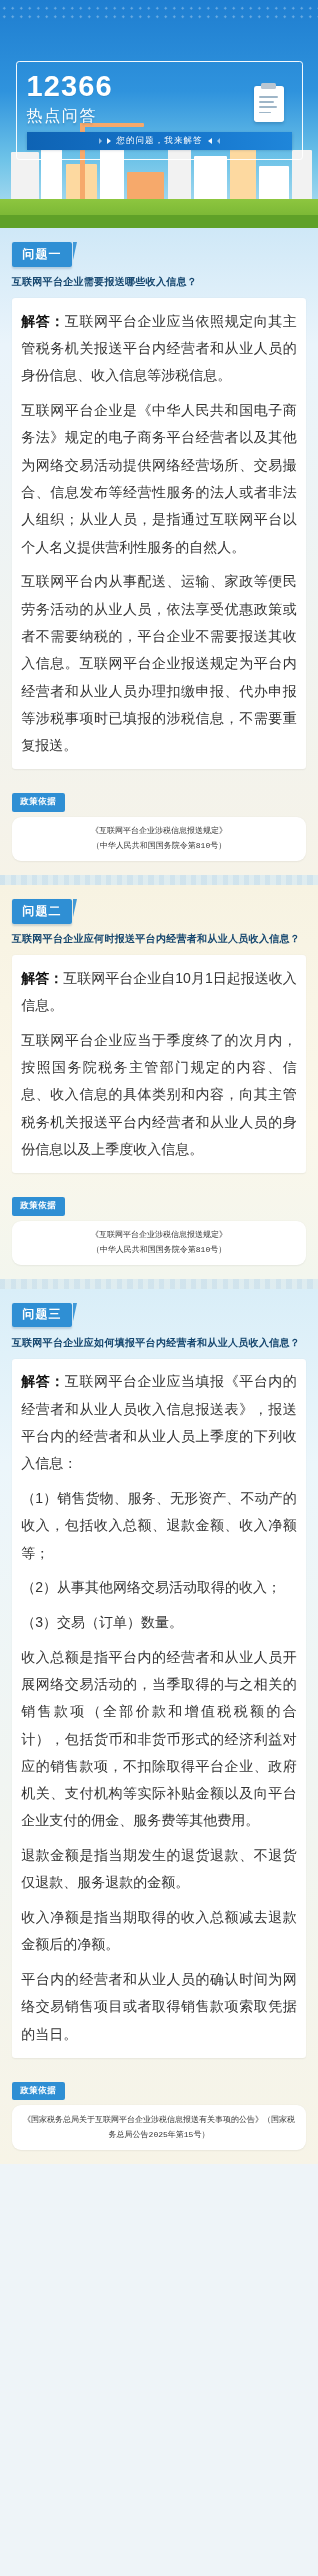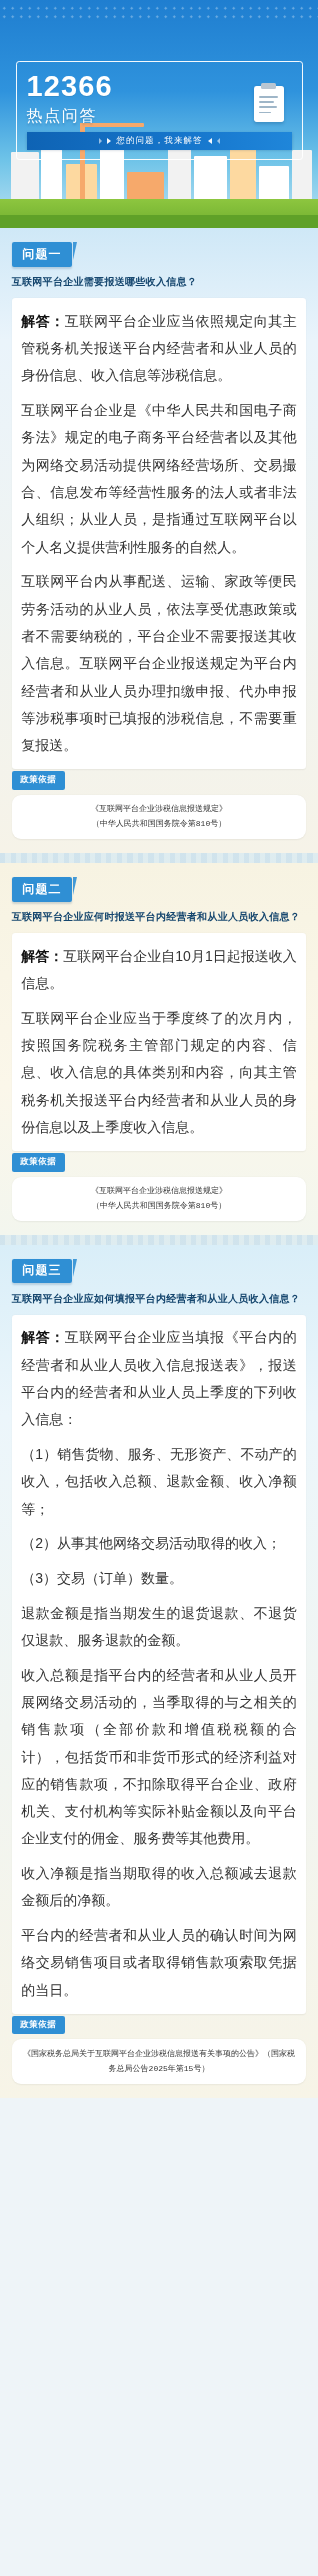--- a/index.html
+++ b/index.html
@@ -167,21 +167,21 @@
   .answer-box p {
     color: #333333;
     font-size: 14px;
     line-height: 1.95;
     text-align: justify;
     margin-bottom: 7.4px;
   }
   .answer-box p:last-child { margin-bottom: 0; }
   .answer-box .lead b { color: #111111; }
   .basis-title {
-    margin-top: 2px;
+    margin-top: 24px;
     display: inline-block;
     background: #2f8fd4;
     color: #ffffff;
     font-size: 8.5px;
     font-weight: bold;
     letter-spacing: 0.5px;
     padding: 3.2px 8.5px 3.7px 8.5px;
     border-radius: 2.1px;
   }
   .basis-box {
@@ -291,22 +291,22 @@
 
   <div class="card c3">
     <div class="card-inner">
       <div class="qtag">问题三</div>
       <div class="question">互联网平台企业应如何填报平台内经营者和从业人员收入信息？</div>
       <div class="answer-box">
         <p class="lead"><b>解答：</b><span>互联网平台企业应当填报《平台内的经营者和从业人员收入信息报送表》，报送平台内的经营者和从业人员上季度的下列收入信息：</span></p>
         <p>（1）销售货物、服务、无形资产、不动产的收入，包括收入总额、退款金额、收入净额等；</p>
         <p>（2）从事其他网络交易活动取得的收入；</p>
         <p>（3）交易（订单）数量。</p>
+        <p>收入总额是指平台内的经营者和从业人员开展网络交易活动的，当季取得的与之相关的销售款项（全部价款和增值税税额的合计），包括货币和非货币形式的经济利益对应的销售款项，不扣除取得平台企业、政府机关、支付机构等实际补贴金额以及向平台企业支付的佣金、服务费等其他费用。</p>
         <p>退款金额是指当期发生的退货退款、不退货仅退款、服务退款的金额。</p>
-        <p>收入总额是指平台内的经营者和从业人员开展网络交易活动的，当季取得的与之相关的销售款项（全部价款和增值税税额的合计），包括货币和非货币形式的经济利益对应的销售款项，不扣除取得平台企业、政府机关、支付机构等实际补贴金额以及向平台企业支付的佣金、服务费等其他费用。</p>
         <p>收入净额是指当期取得的收入总额减去退款金额后的净额。</p>
         <p>平台内的经营者和从业人员的确认时间为网络交易销售项目或者取得销售款项索取凭据的当日。</p>
       </div>
       <div class="basis-title">政策依据</div>
       <div class="basis-box">
         <p>《国家税务总局关于互联网平台企业涉税信息报送有关事项的公告》（国家税务总局公告2025年第15号）</p>
       </div>
     </div>
   </div>
 

